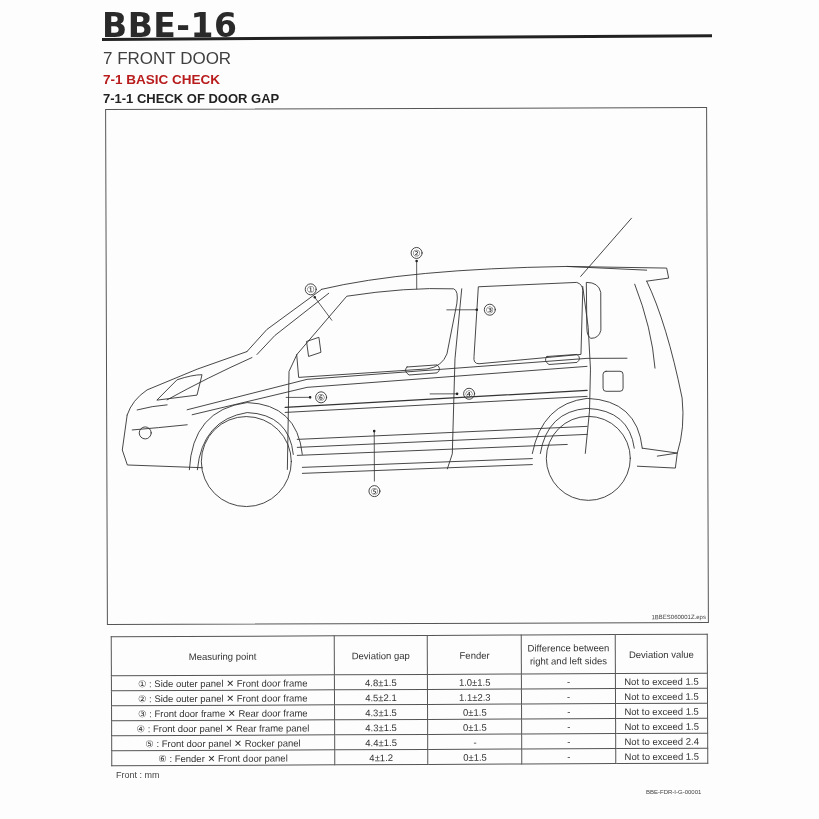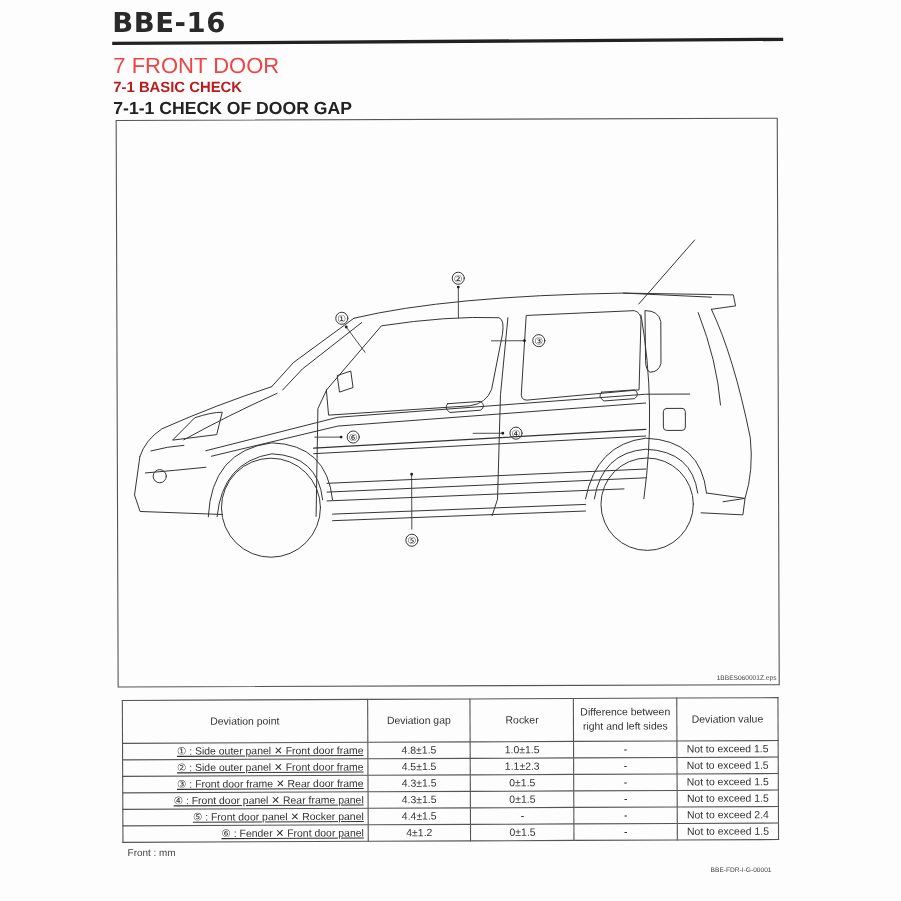--- a/index.html
+++ b/index.html
@@ -6,37 +6,37 @@
   body {
     width: 819px; height: 819px; position: relative; overflow: hidden;
     background: #fdfdfd;
     font-family: "Liberation Sans", sans-serif;
     color: #222;
   }
   .page { position: absolute; left: 0; top: 0; width: 819px; height: 819px; }
   .page-number {
     position: absolute; left: 102px; top: 6px;
     font-family: "DejaVu Sans", sans-serif; font-weight: bold;
-    font-size: 25px; color: #2a2a2a; letter-spacing: 0.5px;
+    font-size: 33px; color: #2a2a2a; letter-spacing: 0.5px;
   }
   .header-rule {
     position: absolute; left: 102px; top: 38px; width: 610px; height: 3px;
     background: #222; transform: rotate(-0.35deg); transform-origin: left center;
   }
   .section-title {
     position: absolute; left: 103px; top: 49px;
-    font-size: 20px; font-weight: normal; color: #ef4444;
+    font-size: 17px; font-weight: normal; color: #404040;
   }
   .subsection-title {
     position: absolute; left: 103px; top: 72px;
     font-size: 13.5px; font-weight: bold; color: #b91c1c;
   }
   .subsubsection-title {
     position: absolute; left: 103px; top: 91px;
-    font-size: 16px; font-weight: bold; color: #222;
+    font-size: 13px; font-weight: bold; color: #222;
   }
   .figure-box {
     position: absolute; left: 106px; top: 108px; width: 600px; height: 514px;
     border: 1.2px solid #555;
     transform: rotate(-0.2deg);
     background: transparent;
   }
   .figure-box svg { position: absolute; left: 0; top: 0; }
   .figure-id {
     position: absolute; right: 2px; bottom: 2px;
@@ -48,21 +48,21 @@
   table.spec {
     position: absolute; left: 111px; top: 635px; width: 597px;
     border-collapse: collapse; font-size: 9.5px; color: #333;
     transform: rotate(-0.25deg);
   }
   table.spec th, table.spec td {
     border: 1px solid #555; padding: 0 3px; font-weight: normal;
     text-align: center; height: 14px; line-height: 13px;
   }
   table.spec th { height: 38px; line-height: 13px; }
-  table.spec td.mp { text-align: right; text-decoration: underline; }
+  table.spec td.mp { text-align: center; }
   .unit {
     position: absolute; left: 116px; top: 770px; font-size: 9px; color: #444;
   }
   .doc-code {
     position: absolute; left: 646px; top: 789px; font-size: 6px; color: #444;
   }
 </style>
 </head>
 <body>
 
@@ -173,38 +173,38 @@
   <table class="spec">
     <colgroup>
       <col style="width:223px">
       <col style="width:94px">
       <col style="width:94px">
       <col style="width:94px">
       <col style="width:92px">
     </colgroup>
     <thead>
       <tr>
-        <th>Deviation point</th>
+        <th>Measuring point</th>
         <th>Deviation gap</th>
-        <th>Rocker</th>
+        <th>Fender</th>
         <th>Difference between right and left sides</th>
         <th>Deviation value</th>
       </tr>
     </thead>
     <tbody>
       <tr>
         <td class="mp">① : Side outer panel ✕ Front door frame</td>
         <td>4.8±1.5</td>
         <td>1.0±1.5</td>
         <td>-</td>
         <td>Not to exceed 1.5</td>
       </tr>
       <tr>
         <td class="mp">② : Side outer panel ✕ Front door frame</td>
-        <td>4.5±1.5</td>
+        <td>4.5±2.1</td>
         <td>1.1±2.3</td>
         <td>-</td>
         <td>Not to exceed 1.5</td>
       </tr>
       <tr>
         <td class="mp">③ : Front door frame ✕ Rear door frame</td>
         <td>4.3±1.5</td>
         <td>0±1.5</td>
         <td>-</td>
         <td>Not to exceed 1.5</td>

